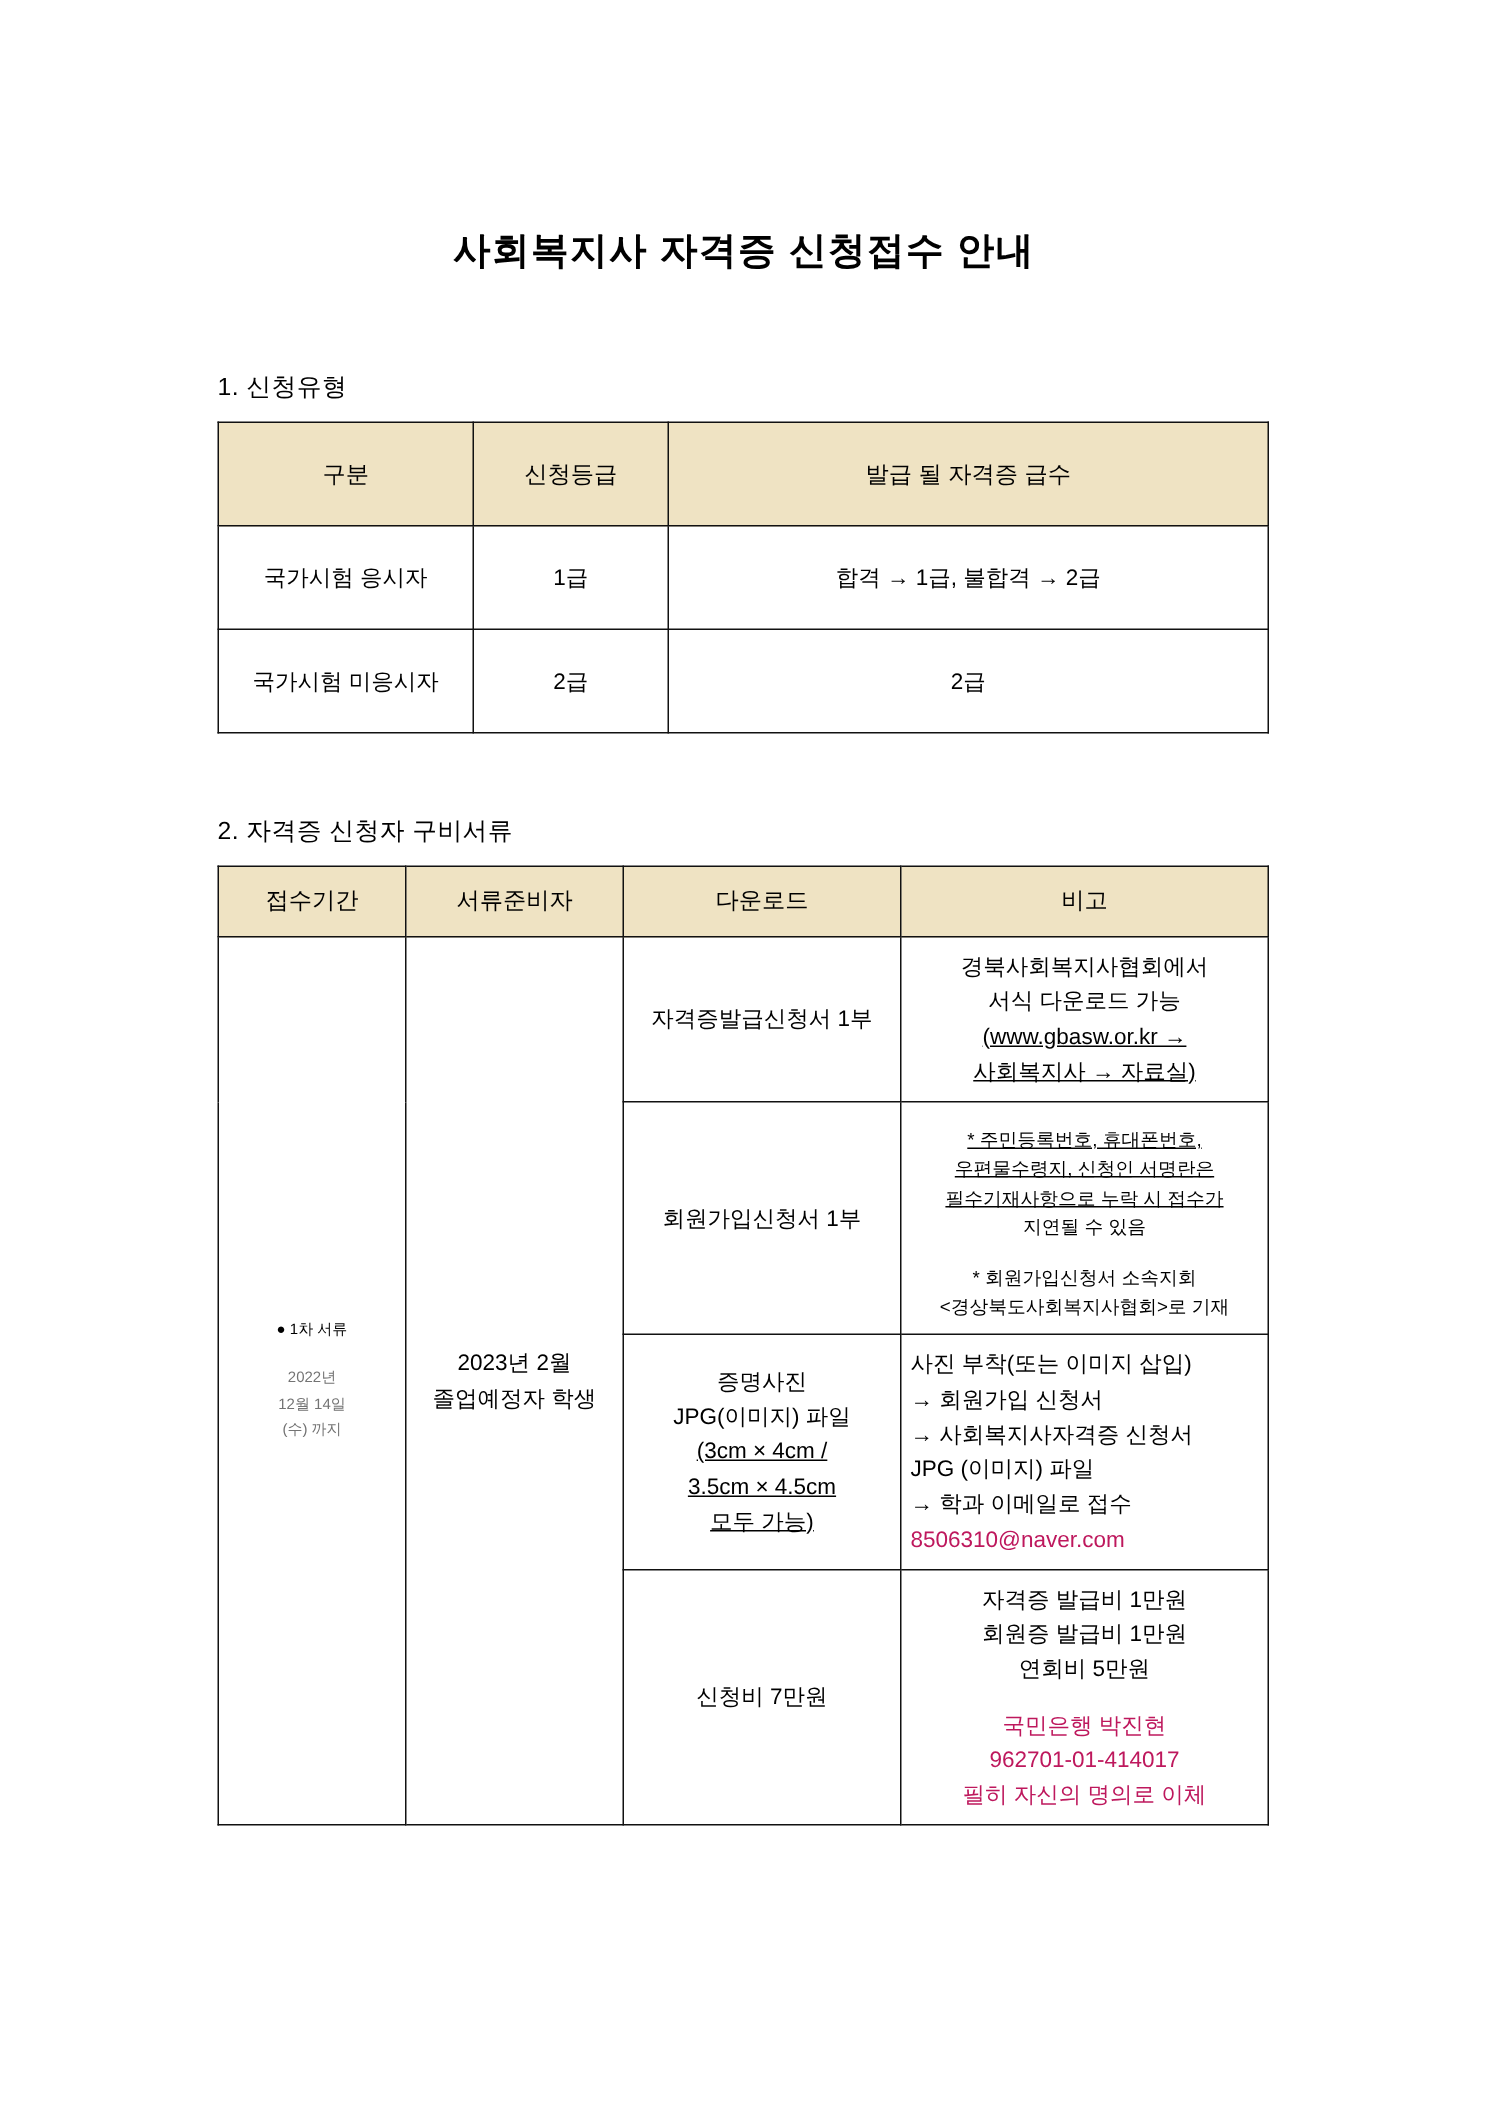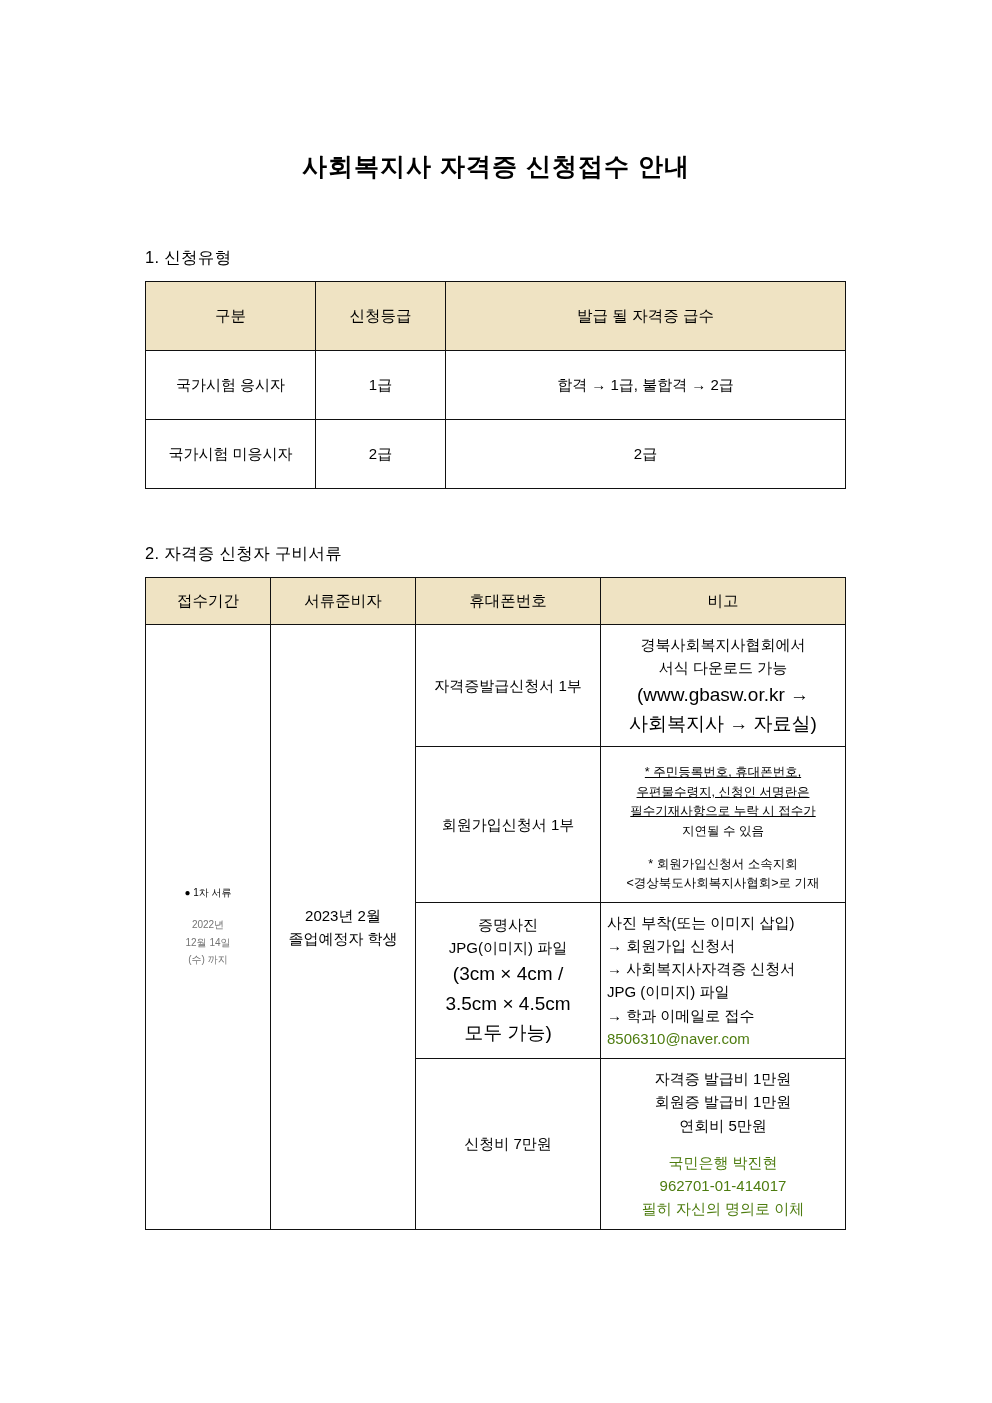--- a/index.html
+++ b/index.html
@@ -57,39 +57,39 @@
     font-size: 15.5px;
     height: 30px;
   }
   
   #table-types { width: 700px; }
   #table-types col.c1 { width: 170px; }
   #table-types col.c2 { width: 130px; }
   #table-types col.c3 { width: 400px; }
   #table-types td { height: 28px; }
   .red { color: #000000; }
-  .blue { color: #4d7c0f; }
+  .blue { color: #be185d; }
   
   #table-docs { width: 700px; }
   #table-docs col.d1 { width: 125px; }
   #table-docs col.d2 { width: 145px; }
   #table-docs col.d3 { width: 185px; }
   #table-docs col.d4 { width: 245px; }
   #table-docs td { padding: 8px 6px; line-height: 1.55; }
   .cell-period {
     font-size: 10px;
   }
   .period-main { margin-bottom: 16px; }
   .period-date { color: #737373; line-height: 1.75; }
   .cell-remark-small {
     font-size: 12.5px;
     line-height: 1.8;
   }
   .underline { text-decoration: underline; }
-  .small-note { font-size: 19px; }
+  .small-note { font-size: 15px; text-decoration: underline; }
   .spacer-8 { height: 8px; }
   .spacer-14 { height: 14px; }
   .left-align { text-align: left; padding-left: 14px; }
 </style>
 </head>
 <body>
 
 <div class="page">
 
   <div class="doc-title">사회복지사 자격증 신청접수 안내</div>
@@ -127,21 +127,21 @@
     <colgroup>
         <col class="d1">
         <col class="d2">
         <col class="d3">
         <col class="d4">
       </colgroup>
     <tbody>
       <tr>
         <td class="hdr">접수기간</td>
         <td class="hdr">서류준비자</td>
-        <td class="hdr">휴대폰번호</td>
+        <td class="hdr">다운로드</td>
         <td class="hdr">비고</td>
       </tr>
 
       <tr>
         <td rowspan="4" class="cell-period">
           <div class="period-main">● 1차 서류</div>
           <div class="period-date">2022년</div>
           <div class="period-date">12월 14일</div>
           <div class="period-date">(수) 까지</div>
         </td>

